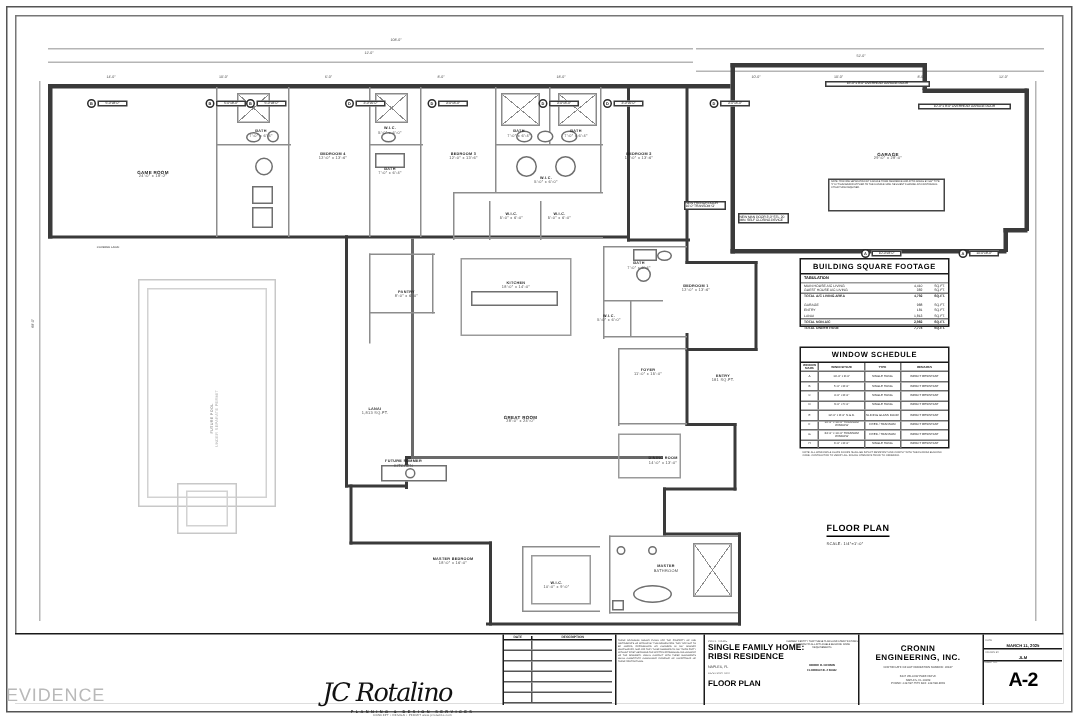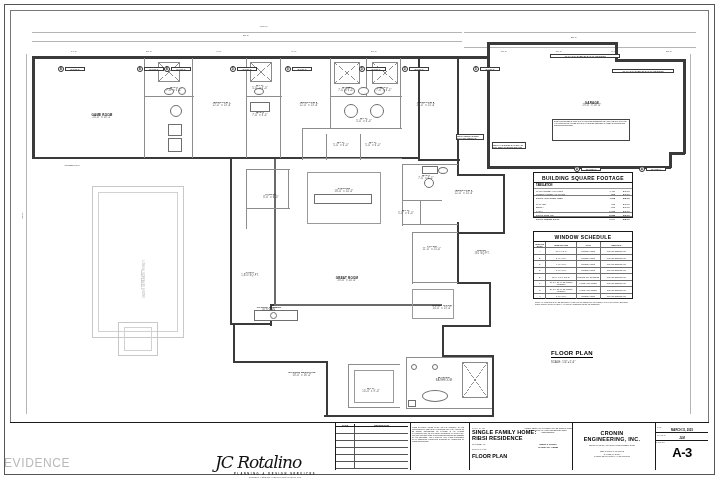--- a/index.html
+++ b/index.html
@@ -649,18 +649,18 @@
     <div class="row">
       <div class="k">DATE</div>
       <div class="v">MARCH 11, 2025</div>
     </div>
     <div class="row">
       <div class="k">DRAWN BY</div>
       <div class="v">JLM</div>
     </div>
     <div>
       <div class="k">SHEET NO.</div>
-      <div class="sheetno">A-3</div>
+      <div class="sheetno">A-2</div>
     </div>
   </div>
 
   <div id="wm">EVIDENCE</div>
 </div>
 
 </body></html>

